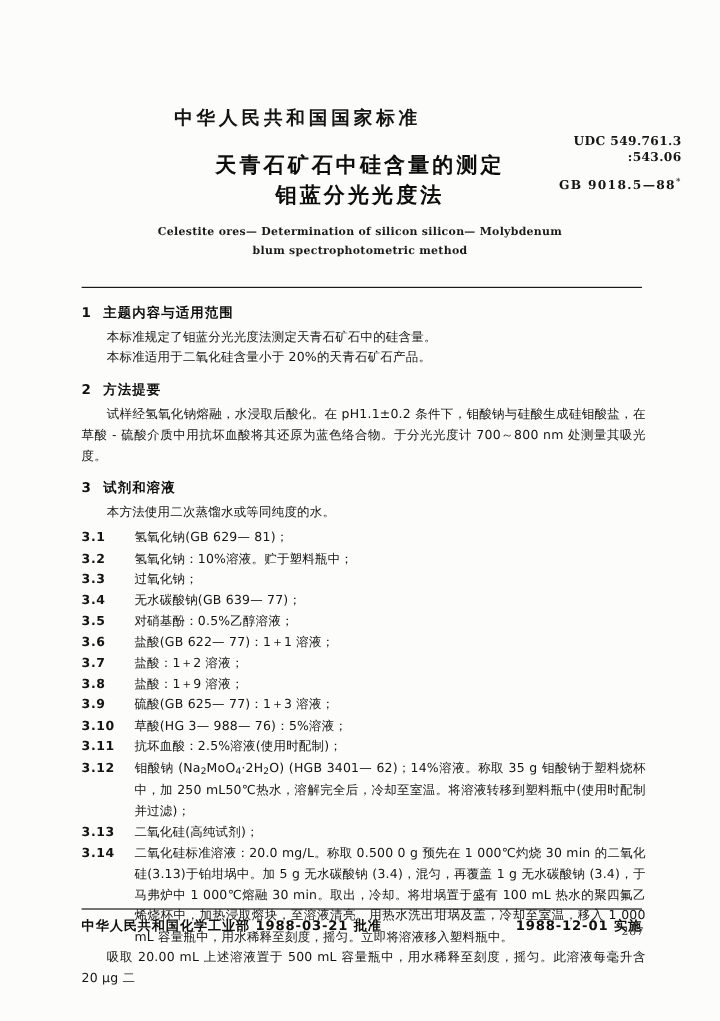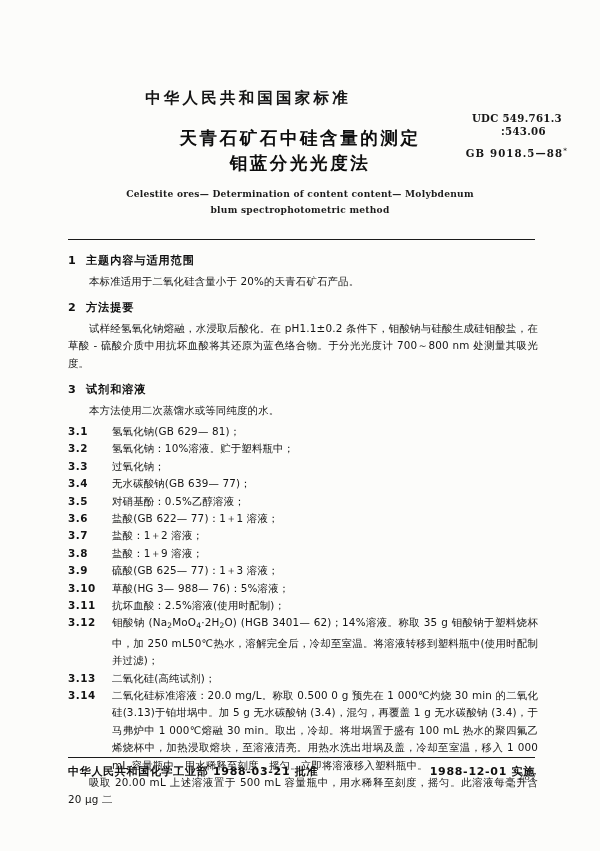--- a/index.html
+++ b/index.html
@@ -73,21 +73,21 @@
   }
 
   .code-block {
     position: absolute;
     right: 32px;
     top: 112px;
     font-family: "DejaVu Serif", "Liberation Serif", serif;
     font-weight: bold;
     font-size: 10.2px;
     color: #161616;
-    text-align: center;
+    text-align: right;
     letter-spacing: 0.3px;
     line-height: 13px;
   }
   .code-block .udc2 {
     display: block;
     padding-left: 13px;
   }
   .code-block .gb {
     display: block;
     margin-top: 6px;
@@ -193,37 +193,38 @@
   <div class="sheet"></div>
 
   <div class="national-std">中华人民共和国国家标准</div>
 
   <div class="main-title">
     <div class="line1">天青石矿石中硅含量的测定</div>
     <div class="line2">钼蓝分光光度法</div>
   </div>
 
   <div class="en-title">
-    <div>Celestite ores— Determination of content content— Molybdenum</div>
+    <div>Celestite ores— Determination of silicon silicon— Molybdenum</div>
     <div>blum spectrophotometric method</div>
   </div>
 
   <div class="code-block">
     <span>UDC 549.761.3</span>
     <span class="udc2">:543.06</span>
     <span class="gb"><span>GB 9018.5—88</span><sup>*</sup></span>
   </div>
 
   <div class="rule" id="rule-top"></div>
 
   <div class="body-area">
 
     <p class="sec-head">
       <span class="num">1</span><span>主题内容与适用范围</span>
     </p>
+    <p class="para indent">本标准规定了钼蓝分光光度法测定天青石矿石中的硅含量。</p>
     <p class="para indent">本标准适用于二氧化硅含量小于 20%的天青石矿石产品。</p>
 
     <div class="gap-md"></div>
 
     <p class="sec-head">
       <span class="num">2</span><span>方法提要</span>
     </p>
     <p class="para indent">试样经氢氧化钠熔融，水浸取后酸化。在 pH1.1±0.2 条件下，钼酸钠与硅酸生成硅钼酸盐，在草酸 - 硫酸介质中用抗坏血酸将其还原为蓝色络合物。于分光光度计 700～800 nm 处测量其吸光度。</p>
 
     <div class="gap-md"></div>

